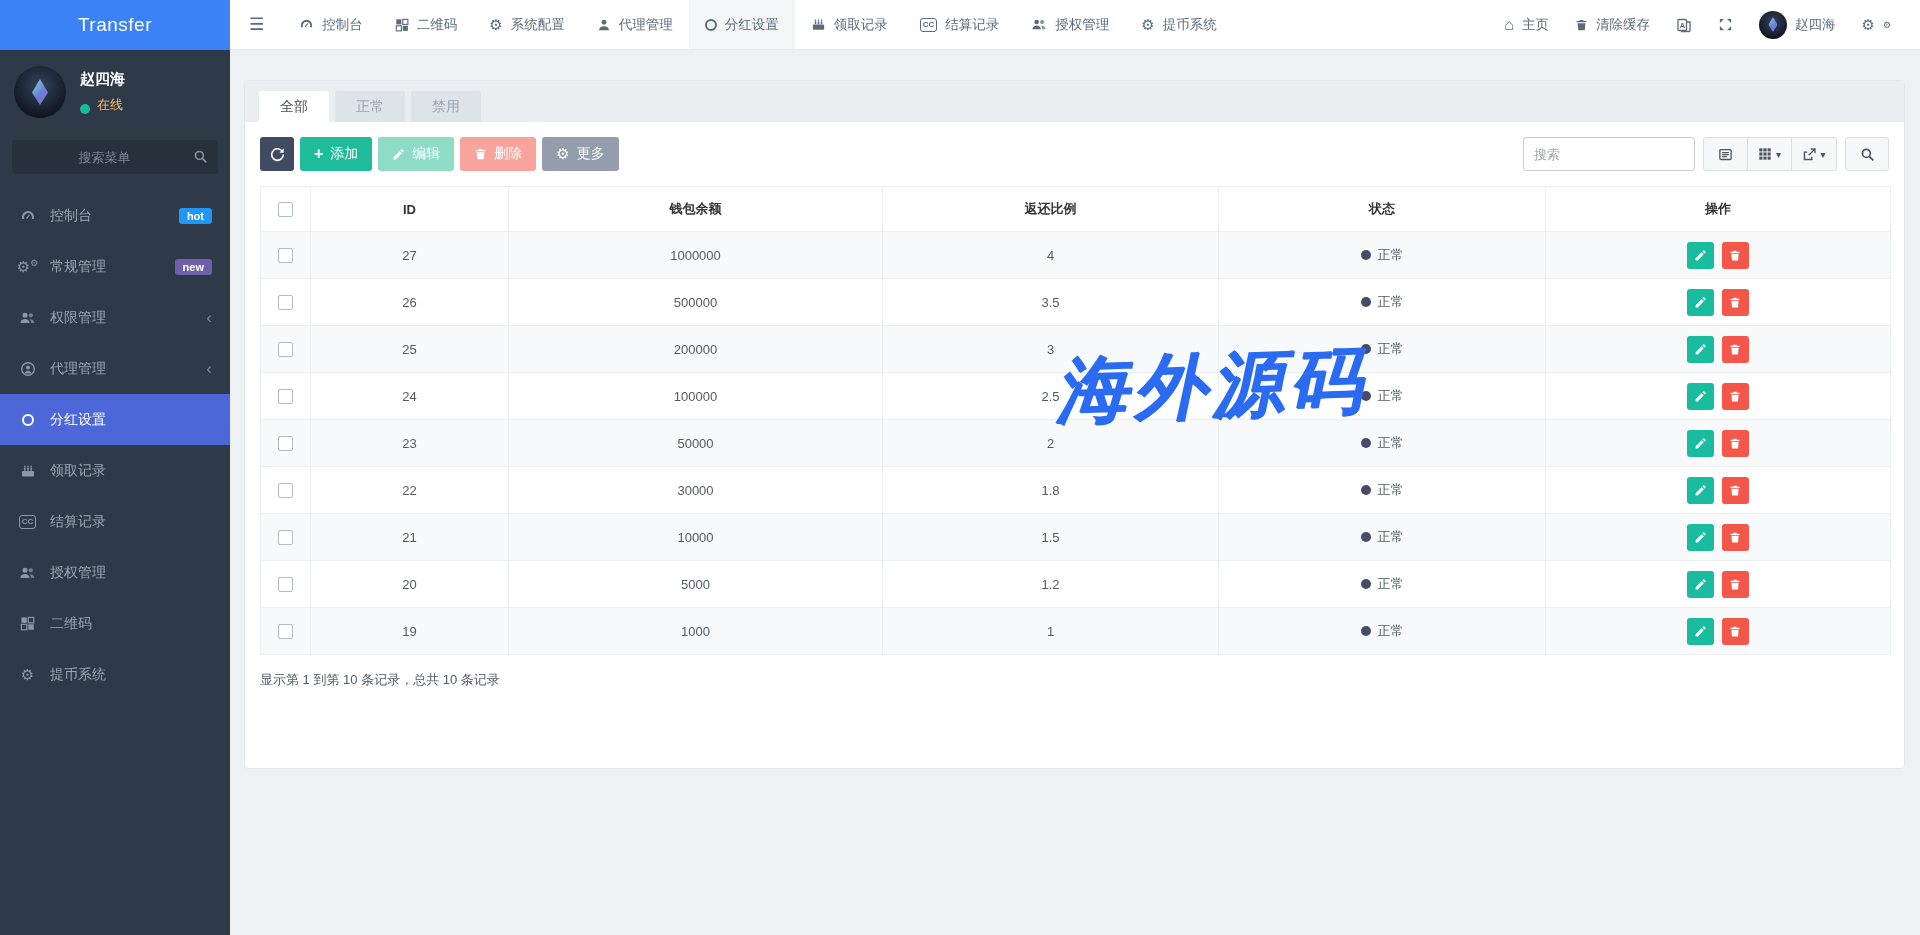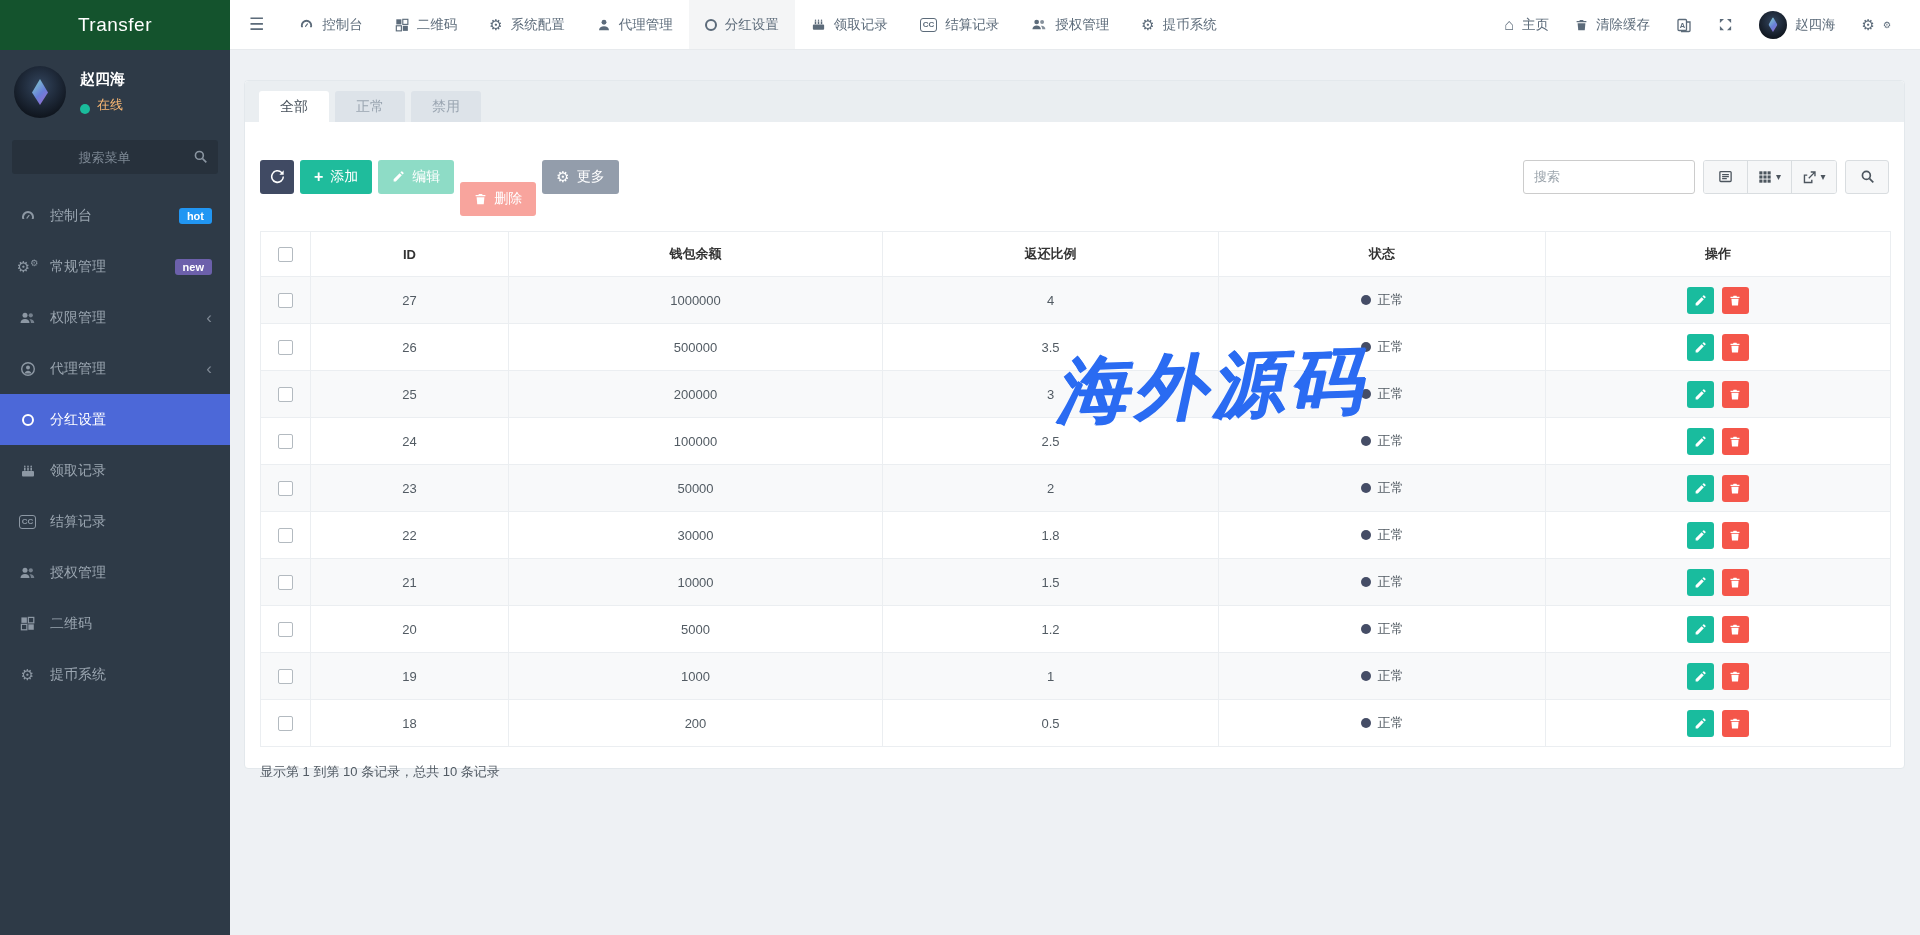--- a/index.html
+++ b/index.html
@@ -2,21 +2,21 @@
 <html><head>
 <meta charset="utf-8">
 <style>
   * { box-sizing: border-box; margin: 0; padding: 0; }
   html,body { width:1920px; height:935px; overflow:hidden; }
   body { font-family:"Liberation Sans","DejaVu Sans",sans-serif; background:#eef1f4; color:#54606c; }
   #app { display:flex; width:1920px; height:935px; }
 
   
   .sidebar { width:230px; height:935px; background:#2e3a47; flex-shrink:0; display:flex; flex-direction:column; }
-  .brand { height:50px; background:#14532d; color:#fff; font-size:19px; font-weight:500; display:flex; align-items:center; justify-content:center; letter-spacing:.5px;text-align:right; }
+  .brand { height:50px; background:#3b82f6; color:#fff; font-size:19px; font-weight:500; display:flex; align-items:center; justify-content:center; letter-spacing:.5px;text-align:right; }
   .userpanel { display:flex; align-items:center; gap:14px; padding:16px 14px 12px 14px; }
   .avatar { width:52px; height:52px; border-radius:50%; background:radial-gradient(circle at 50% 38%, #33455e 0%, #10161f 75%); position:relative; overflow:hidden; flex-shrink:0; }
   .avatar::after { content:""; position:absolute; left:50%; top:50%; width:16px; height:26px; transform:translate(-50%,-50%); background:linear-gradient(135deg,#8fe7d8,#6f87e8 55%,#b06fe0); clip-path:polygon(50% 0,100% 52%,50% 100%,0 52%); opacity:.9; }
   .uname { color:#fff; font-size:15px; font-weight:bold; margin-bottom:7px; }
   .ustatus { font-size:13px; color:#fdba74; display:flex; align-items:flex-end; gap:7px; }
   .dot-online { width:10px; height:10px; border-radius:50%; background:#1abc9c; display:inline-block; }
   .side-search { margin:10px 12px 16px 12px; position:relative; }
   .side-search input { width:100%; height:34px; background:#27313c; border:none; border-radius:3px; color:#cfd6dd; font-size:13px; padding:0 32px 0 11px; outline:none; font-family:inherit;text-align:center; }
   .side-search input::placeholder { color:#7d8894; }
   .side-search .mag { position:absolute; right:10px; top:9px; color:#8b96a2; }
@@ -50,21 +50,21 @@
   .ptab { height:31px; padding:0 21px; display:flex; align-items:center; font-size:14px; border-radius:3px 3px 0 0; margin-right:6px; background:#dde3e9; color:#9aa5b1; cursor:pointer; }
   .ptab.active { background:#fff; color:#46505a; }
   .panel-body { padding:15px; position:relative; }
 
   .toolbar { display:flex; align-items:center; margin-bottom:15px; }
   .btn { height:34px; border:none; border-radius:3px; color:#fff; font-size:14px; font-family:inherit; display:inline-flex; align-items:center; gap:7px; padding:0 14px; margin-right:6px; cursor:pointer; }
   .btn svg { flex-shrink:0; }
   .btn-refresh { width:34px; padding:0; justify-content:center; background:#404a63; }
   .btn-add { background:#1fbc9c; }
   .btn-edit { background:#8edcc6; cursor:default; }
-  .btn-del { background:#f8a49d; cursor:default;margin-top:45px; }
+  .btn-del { background:#f8a49d; cursor:default; }
   .btn-more { background:#939dab; }
   .tb-spacer { flex:1; }
   .search-box { width:172px; height:34px; border:1px solid #ccc; border-radius:3px; padding:0 10px; font-size:13px; color:#555; font-family:inherit; outline:none; margin-right:8px; }
   .search-box::placeholder { color:#9aa3ab; }
   .btn-group { display:inline-flex; border:1px solid #d9dde0; border-radius:3px; overflow:hidden; margin-right:8px; }
   .ibtn { height:32px; min-width:44px; background:#f6f7f8; border:none; border-right:1px solid #d9dde0; color:#4c555e; display:inline-flex; align-items:center; justify-content:center; gap:4px; cursor:pointer; padding:0 9px; }
   .btn-group .ibtn:last-child { border-right:none; }
   .ibtn.alone { border:1px solid #d9dde0; border-radius:3px; height:34px; }
   .caret { font-size:10px; color:#4c555e; }
 
@@ -607,43 +607,20 @@
       </button>
       <button class="op-btn op-del">
         <svg width="12" height="13" viewBox="0 0 16 16" fill="currentColor">
                         <path d="M6 1.8h4l.6 1.2H14v1.5H2V3h3.4z"></path>
                         <path d="M3.2 5.7h9.6l-.8 8.8H4z"></path>
                       </svg>
       </button>
     </td>
   </tr>
 
-  <tr>
-    <td><input type="checkbox" class="cb" style=""></td>
-    <td>18</td>
-    <td>200</td>
-    <td>0.5</td>
-    <td>
-      <span class="status-dot"></span><span>正常</span>
-    </td>
-    <td>
-      <button class="op-btn op-edit">
-        <svg width="13" height="13" viewBox="0 0 16 16" fill="currentColor">
-                        <path d="M2 11.3V14h2.7l7.4-7.4-2.7-2.7z"></path>
-                        <path d="M10.3 2.9 13 5.6l1.2-1.2a.8.8 0 0 0 0-1.1L12.6 1.7a.8.8 0 0 0-1.1 0z"></path>
-                      </svg>
-      </button>
-      <button class="op-btn op-del">
-        <svg width="12" height="13" viewBox="0 0 16 16" fill="currentColor">
-                        <path d="M6 1.8h4l.6 1.2H14v1.5H2V3h3.4z"></path>
-                        <path d="M3.2 5.7h9.6l-.8 8.8H4z"></path>
-                      </svg>
-      </button>
-    </td>
-  </tr>
 </tbody>
           </table>
 
           <div class="tfoot-text">显示第 1 到第 10 条记录，总共 10 条记录</div>
         </div>
       </div>
     </div>
   </div>
 </div>
 

